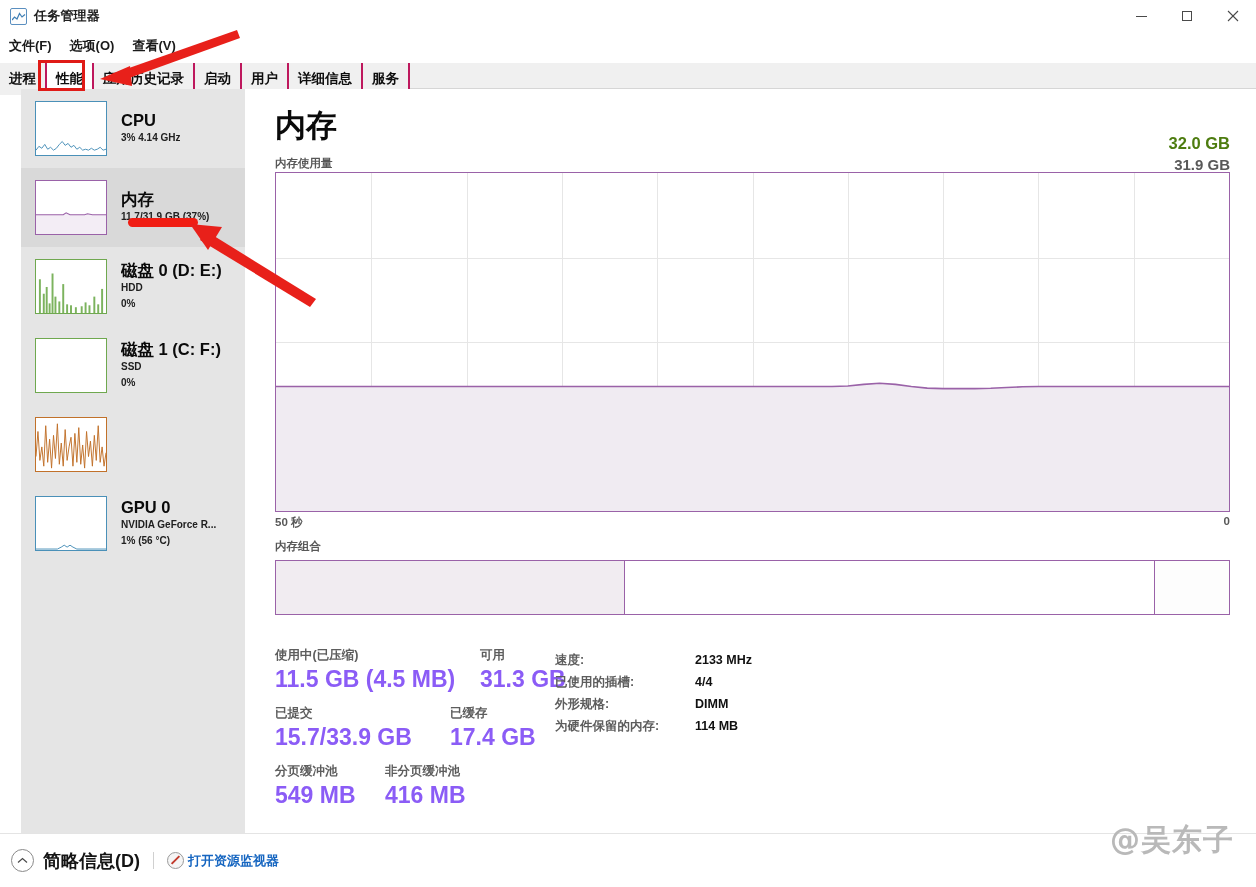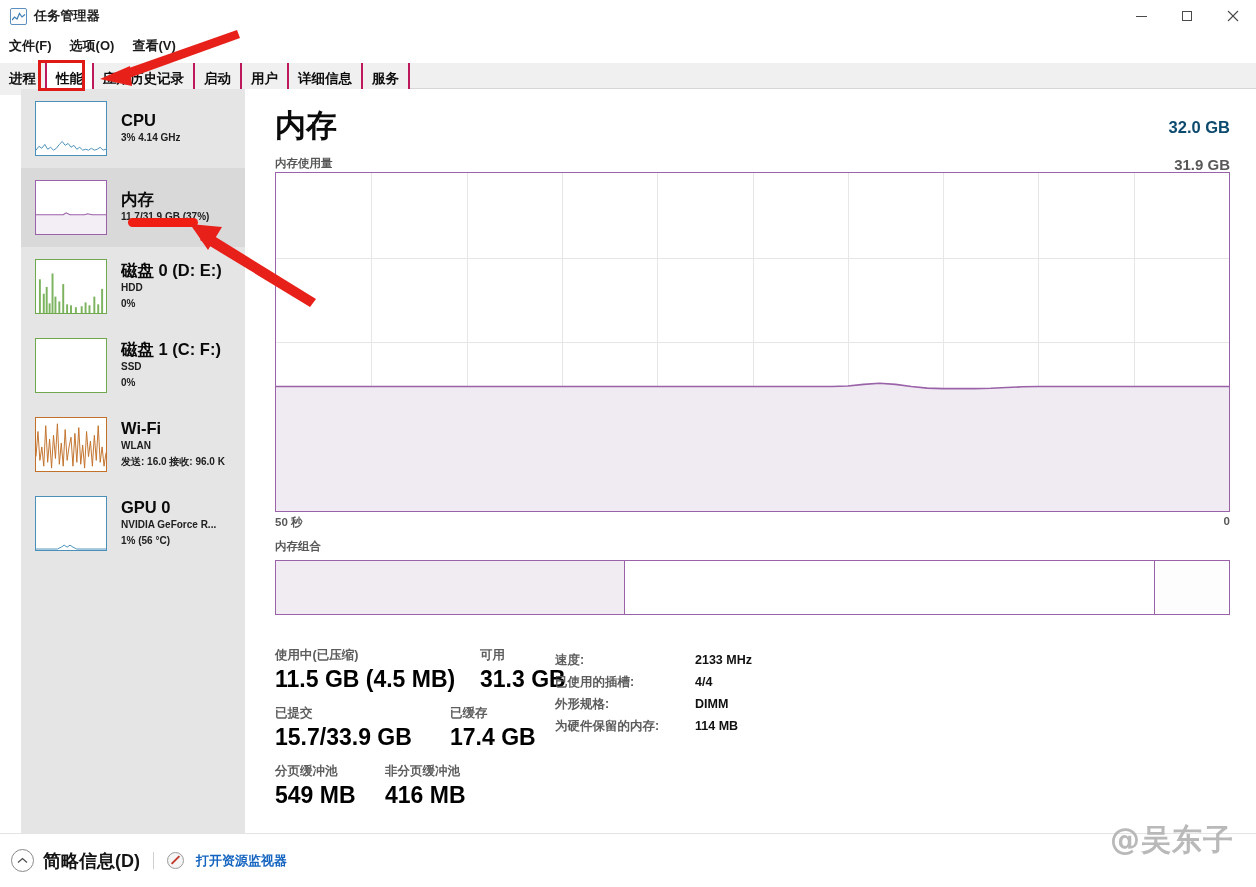--- a/index.html
+++ b/index.html
@@ -111,22 +111,22 @@
   #main {
     position: absolute; left: 245px; top: 89px;
     width: 1011px; height: 745px;
     background: #ffffff;
   }
   #mem-title {
     position: absolute; left: 30px; top: 19px;
     font-size: 31px; color: #0a0a0a; line-height: 36px;
   }
   #mem-total {
-    position: absolute; right: 26px; top: 29px;
-    font-size: 16.5px; color: #0c4a6e;
+    position: absolute; right: 26px; top: 45px;
+    font-size: 16.5px; color: #4d7c0f;
   }
   #graph-label {
     position: absolute; left: 30px; top: 67px;
     font-size: 11.5px; color: #585858;
   }
   #graph-max {
     position: absolute; right: 26px; top: 67px;
     font-size: 15px; color: #585858;
   }
 
@@ -168,21 +168,21 @@
   
   #stats-left {
     position: absolute; left: 30px; top: 558px; width: 320px;
   }
   .stat-row { display: flex; margin-bottom: 11px; }
   .stat-cell { }
   .stat-lab {
     font-size: 12.5px; color: #5d5d5d; line-height: 17px; white-space: nowrap;
   }
   .stat-val {
-    font-size: 23px; color: #000000; line-height: 30px; white-space: nowrap;
+    font-size: 23px; color: #8b5cf6; line-height: 30px; white-space: nowrap;
   }
 
   #stats-right {
     position: absolute; left: 310px; top: 560px;
   }
   .kv { display: flex; line-height: 22px; }
   .kv-k {
     font-size: 12.5px; color: #5d5d5d; width: 140px; white-space: nowrap;
   }
   .kv-v {
@@ -207,21 +207,21 @@
   #res-icon {
     width: 17px; height: 17px; border-radius: 50%;
     border: 1.5px solid #9a9a9a; position: relative; box-sizing: border-box;
     background: #f5f5f5;
   }
   #res-icon:after {
     content: ""; position: absolute; left: 2px; top: 6px;
     width: 11px; height: 2px; background: #c0392b;
     transform: rotate(-45deg);
   }
-  #res-link { font-size: 13px; color: #1565c0; margin-left: 12px; }
+  #res-link { font-size: 13px; color: #1565c0; margin-left: 4px; }
 
   
   #anno { position: absolute; left: 0; top: 0; width: 1256px; height: 887px; pointer-events: none; }
   #tab-box {
     position: absolute; left: 38px; top: 60px; width: 47px; height: 31px;
     border: 3px solid #e01b17; box-sizing: border-box;
   }
   #redbar {
     position: absolute; left: 128px; top: 218px; width: 70px; height: 9px;
     background: #f01d13; border-radius: 5px;
@@ -345,25 +345,20 @@
         <div class="side-sub">0%</div>
       </div>
     </div>
 
     <div class="side-item">
       <div class="mini" style="border:1.5px solid #c1712a">
         <svg viewBox="0 0 72 55" preserveAspectRatio="none">
           <polyline fill="none" stroke="#c1712a" stroke-width="1" points="0,40 2,14 4,44 6,30 8,50 10,8 12,46 14,22 16,52 18,18 20,42 22,6 24,48 26,26 28,50 30,12 32,44 34,30 36,20 38,50 40,16 42,46 44,10 46,48 48,28 50,52 52,14 54,40 56,24 58,50 60,18 62,44 64,8 66,46 68,30 70,50 72,36"></polyline>
         </svg>
       </div>
-      <div class="side-text">
-        <div class="side-title">Wi-Fi</div>
-        <div class="side-sub">WLAN</div>
-        <div class="side-sub">发送: 16.0 接收: 96.0 K</div>
-      </div>
     </div>
 
     <div class="side-item">
       <div class="mini" style="border:1.5px solid #4a90b8">
         <svg viewBox="0 0 72 55" preserveAspectRatio="none">
           <polyline fill="none" stroke="#4a90b8" stroke-width="1" points="0,54 22,54 26,52 29,50 32,52 35,50 38,52 42,54 72,54"></polyline>
         </svg>
       </div>
       <div class="side-text">
         <div class="side-title">GPU 0</div>

